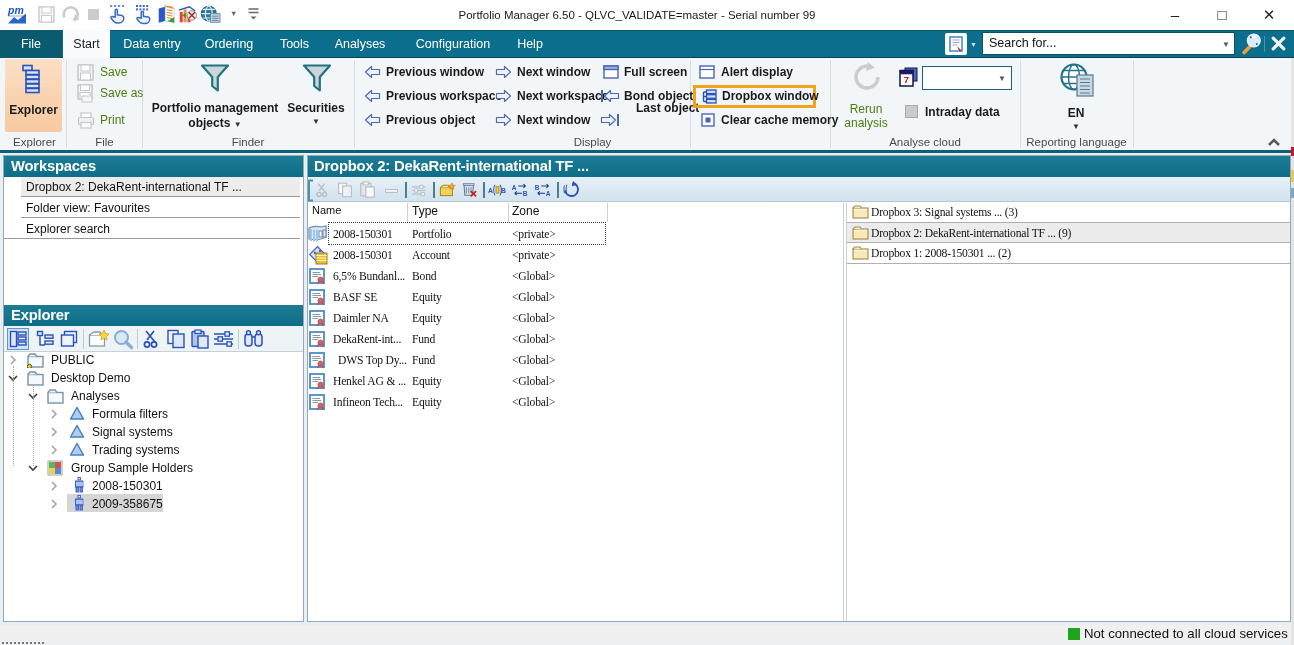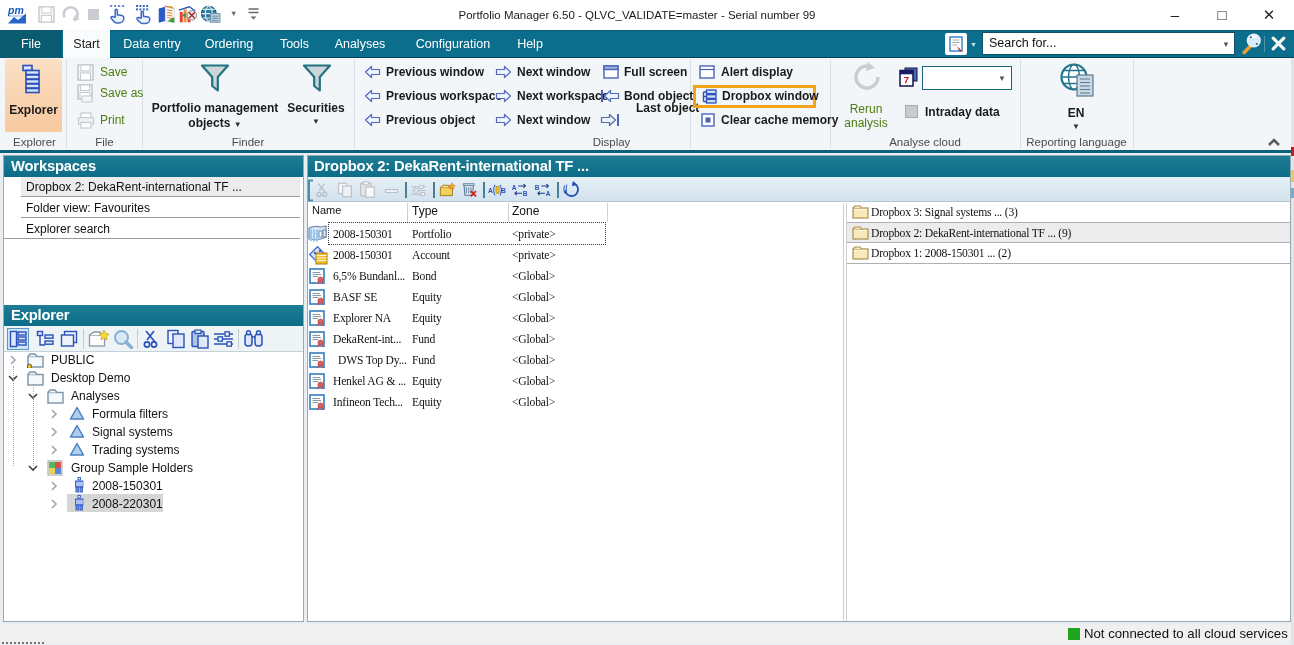--- a/index.html
+++ b/index.html
@@ -135,21 +135,21 @@
 <div class="abs gsep" style="left:66px;"></div>
 <div class="abs gsep" style="left:142px;"></div>
 <div class="abs gsep" style="left:354px;"></div>
 <div class="abs gsep" style="left:690px;"></div>
 <div class="abs gsep" style="left:830px;"></div>
 <div class="abs gsep" style="left:1020px;"></div>
 <div class="abs gsep" style="left:1133px;"></div>
 <div class="abs glabel" style="left:3px; width:63px;">Explorer</div>
 <div class="abs glabel" style="left:67px; width:75px;">File</div>
 <div class="abs glabel" style="left:142px; width:212px;">Finder</div>
-<div class="abs glabel" style="left:352px; width:476px;padding-left:43px;">Display</div>
+<div class="abs glabel" style="left:333px; width:476px;padding-left:43px;">Display</div>
 <div class="abs glabel" style="left:830px; width:190px;">Analyse cloud</div>
 <div class="abs glabel" style="left:1020px; width:113px;">Reporting language</div>
 
 <div class="abs" style="left:5px; top:59px; width:57px; height:73px; background:linear-gradient(#fbdfc4,#f7c9a0); border-radius:2px;"></div>
 <svg class="abs" style="left:20px; top:64px;" width="28" height="32" viewBox="0 0 28 32">
   <g fill="#d9e4f8" stroke="#2a52b8" stroke-width="1.6">
     <rect x="3" y="1.5" width="9" height="5"></rect>
     <rect x="6" y="6.5" width="13" height="4"></rect>
     <rect x="6" y="11" width="13" height="4"></rect>
     <rect x="6" y="15.5" width="13" height="4"></rect>
@@ -437,21 +437,21 @@
 <svg class="abs chev-c" style="left:49px; top:499px;" viewBox="0 0 10 10">
     <path d="M3 1 L7 5 L3 9" fill="none" stroke="#a0a6ac" stroke-width="1.6"></path>
   </svg>
 <svg class="abs" style="left:73px; top:495px;" width="12" height="16" viewBox="0 0 12 16">
   <rect x="5" y="0.5" width="2.4" height="2.4" fill="#fff" stroke="#3a62c8" stroke-width="1"></rect>
   <rect x="2.5" y="4" width="7.4" height="6" fill="#6a92e0" stroke="#3a62c8" stroke-width="1"></rect>
   <path d="M3 6 H10 M3 8 H10" stroke="#fff" stroke-width="0.9"></path>
   <rect x="3" y="10.5" width="2.4" height="4.5" fill="#6a92e0" stroke="#3a62c8" stroke-width="1"></rect>
   <rect x="7" y="10.5" width="2.4" height="4.5" fill="#6a92e0" stroke="#3a62c8" stroke-width="1"></rect>
 </svg>
-<div class="trow" style="left:92px; top:495px;">2008-220301</div>
+<div class="trow" style="left:92px; top:495px;">2009-358675</div>
 <div class="tguide" style="left:13px; top:366px; height:100px;"></div>
 <div class="tguide" style="left:33px; top:384px; height:82px;"></div>
 
 <div class="abs" id="main-panel"></div>
 <div class="abs panelhdr" style="left:308px; top:156px; width:982px; height:21px; line-height:21px; padding-left:6px;">Dropbox 2: DekaRent-international TF ...</div>
 
 <div class="abs" style="left:308px; top:177px; width:982px; height:25px; background:linear-gradient(#e7f0f6,#d2e2ee); border-bottom:1px solid #b4c6d2;"></div>
 <svg class="abs" style="left:307px; top:179px;" width="8" height="23" viewBox="0 0 8 23">
     <path d="M6 1.5 H2 V21.5 H6" fill="none" stroke="#4a92a6" stroke-width="2"></path>
   </svg>
@@ -562,21 +562,21 @@
 </svg>
 <div class="cell" style="left:333px; top:287px;">BASF SE</div>
 <div class="cell" style="left:412px; top:287px;">Equity</div>
 <div class="cell" style="left:512px; top:287px;">&lt;Global&gt;</div>
 <svg class="abs" style="left:309px; top:310px;" width="17" height="17" viewBox="0 0 17 17">
   <rect x="1" y="1" width="14" height="14" fill="#fdfdfd" stroke="#4a8cc8" stroke-width="1.8"></rect>
   <path d="M3.5 4.5 H11 M3.5 6.5 H12 M3.5 8.5 H9" stroke="#8a98a4" stroke-width="1"></path>
   <circle cx="11.5" cy="11.5" r="2.6" fill="#d86060" stroke="#b04040" stroke-width="0.6"></circle>
   <path d="M10 13 L8.5 16 M13 13 L14.5 16" stroke="#c05050" stroke-width="1.6"></path>
 </svg>
-<div class="cell" style="left:333px; top:308px;">Explorer NA</div>
+<div class="cell" style="left:333px; top:308px;">Daimler NA</div>
 <div class="cell" style="left:412px; top:308px;">Equity</div>
 <div class="cell" style="left:512px; top:308px;">&lt;Global&gt;</div>
 <svg class="abs" style="left:309px; top:331px;" width="17" height="17" viewBox="0 0 17 17">
   <rect x="1" y="1" width="14" height="14" fill="#fdfdfd" stroke="#4a8cc8" stroke-width="1.8"></rect>
   <path d="M3.5 4.5 H11 M3.5 6.5 H12 M3.5 8.5 H9" stroke="#8a98a4" stroke-width="1"></path>
   <circle cx="11.5" cy="11.5" r="2.6" fill="#d86060" stroke="#b04040" stroke-width="0.6"></circle>
   <path d="M10 13 L8.5 16 M13 13 L14.5 16" stroke="#c05050" stroke-width="1.6"></path>
 </svg>
 <div class="cell" style="left:333px; top:329px;">DekaRent-int...</div>
 <div class="cell" style="left:412px; top:329px;">Fund</div>

